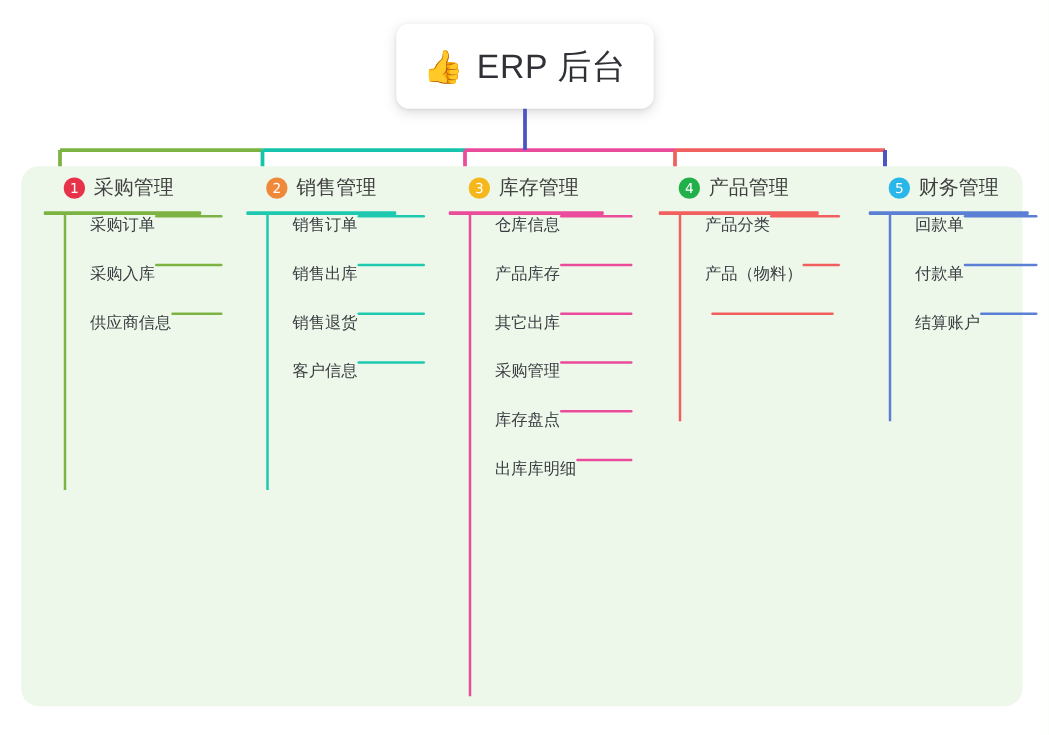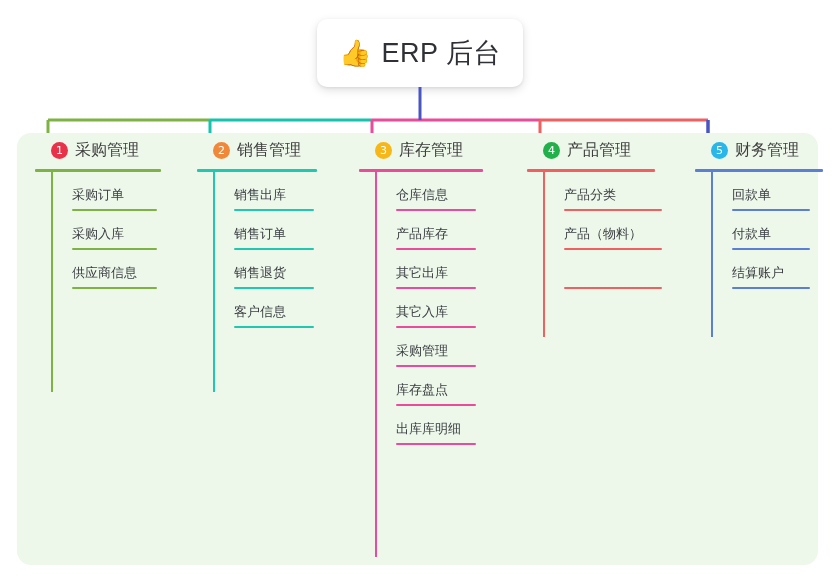--- a/index.html
+++ b/index.html
@@ -120,22 +120,22 @@
     position: absolute;
     left: 0;
     top: 0;
     width: 2px;
   }
   .item {
     position: relative;
     height: 39px;
     box-sizing: border-box;
     display: flex;
-    flex-direction: column;
-    justify-content: flex-end;
+    flex-direction: row;
+    justify-content: center;
     padding-left: 21px;
   }
   .item-label {
     font-size: 13px;
     color: #3a3d42;
     white-space: nowrap;
     padding-bottom: 7px;
     line-height: 15px;
   }
   .item-rule {
@@ -194,28 +194,28 @@
       </div>
       <div class="column" style="left: 175px; width: 148px;">
         <div class="col-header">
           <span class="badge" style="background: rgb(240, 136, 58);">2</span>
           <span class="col-title">销售管理</span>
         </div>
         <div class="col-rule" style="background: rgb(30, 201, 176); width: 120px; margin-left: 5px;"></div>
         <div class="items">
           <div class="spine" style="background: rgb(30, 201, 176); height: 220px;"></div>
           <div class="item">
+            <div class="item-label">销售订单</div>
+            <div class="item-rule" style="background: rgb(30, 201, 176); width: 80px;"></div>
+          </div>
+          <div class="item">
             <div class="item-label">销售出库</div>
             <div class="item-rule" style="background: rgb(30, 201, 176); width: 80px;"></div>
           </div>
           <div class="item">
-            <div class="item-label">销售订单</div>
-            <div class="item-rule" style="background: rgb(30, 201, 176); width: 80px;"></div>
-          </div>
-          <div class="item">
             <div class="item-label">销售退货</div>
             <div class="item-rule" style="background: rgb(30, 201, 176); width: 80px;"></div>
           </div>
           <div class="item">
             <div class="item-label">客户信息</div>
             <div class="item-rule" style="background: rgb(30, 201, 176); width: 80px;"></div>
           </div>
         </div>
       </div>
       <div class="column" style="left: 337px; width: 152px;">
@@ -232,24 +232,20 @@
           </div>
           <div class="item">
             <div class="item-label">产品库存</div>
             <div class="item-rule" style="background: rgb(234, 75, 155); width: 80px;"></div>
           </div>
           <div class="item">
             <div class="item-label">其它出库</div>
             <div class="item-rule" style="background: rgb(234, 75, 155); width: 80px;"></div>
           </div>
           <div class="item">
-            <div class="item-label">其它入库</div>
-            <div class="item-rule" style="background: rgb(234, 75, 155); width: 80px;"></div>
-          </div>
-          <div class="item">
             <div class="item-label">采购管理</div>
             <div class="item-rule" style="background: rgb(234, 75, 155); width: 80px;"></div>
           </div>
           <div class="item">
             <div class="item-label">库存盘点</div>
             <div class="item-rule" style="background: rgb(234, 75, 155); width: 80px;"></div>
           </div>
           <div class="item">
             <div class="item-label">出库库明细</div>
             <div class="item-rule" style="background: rgb(234, 75, 155); width: 80px;"></div>

